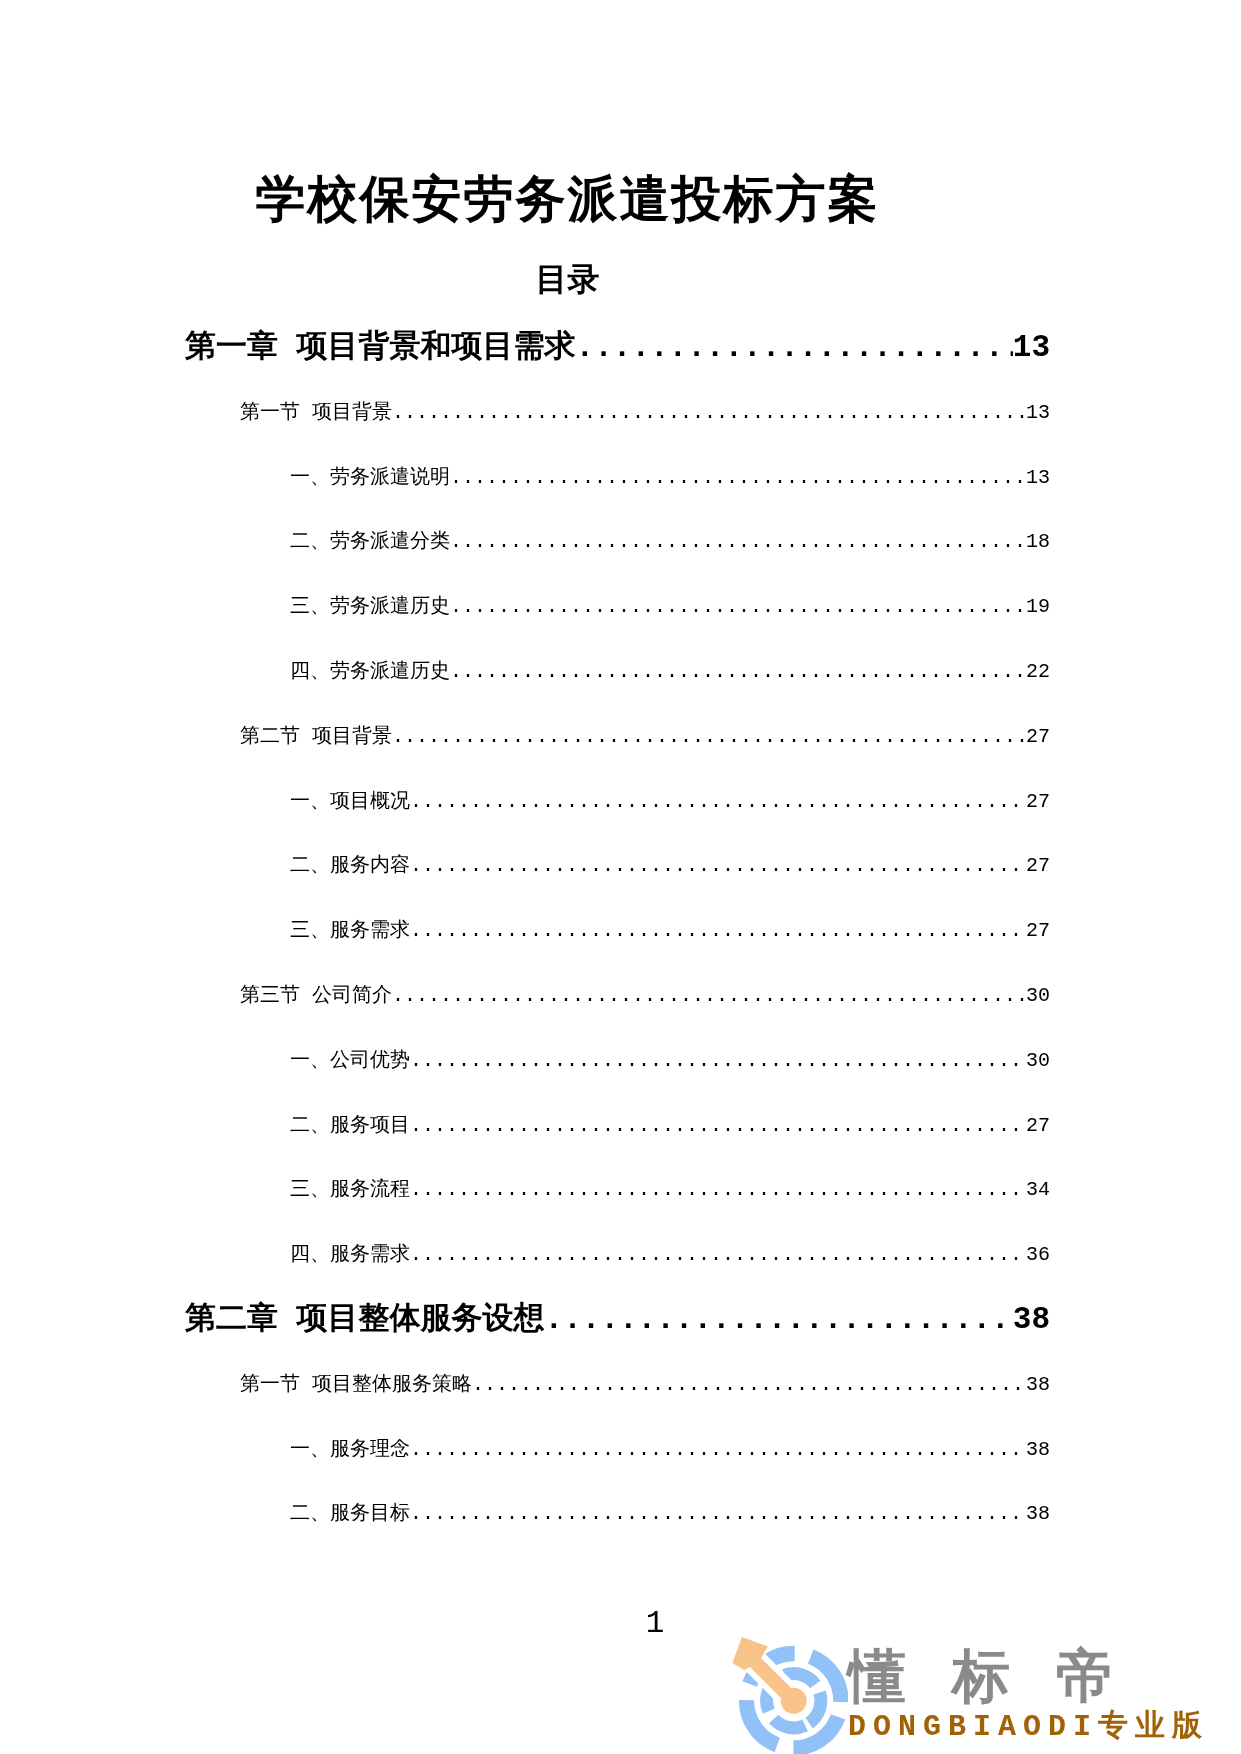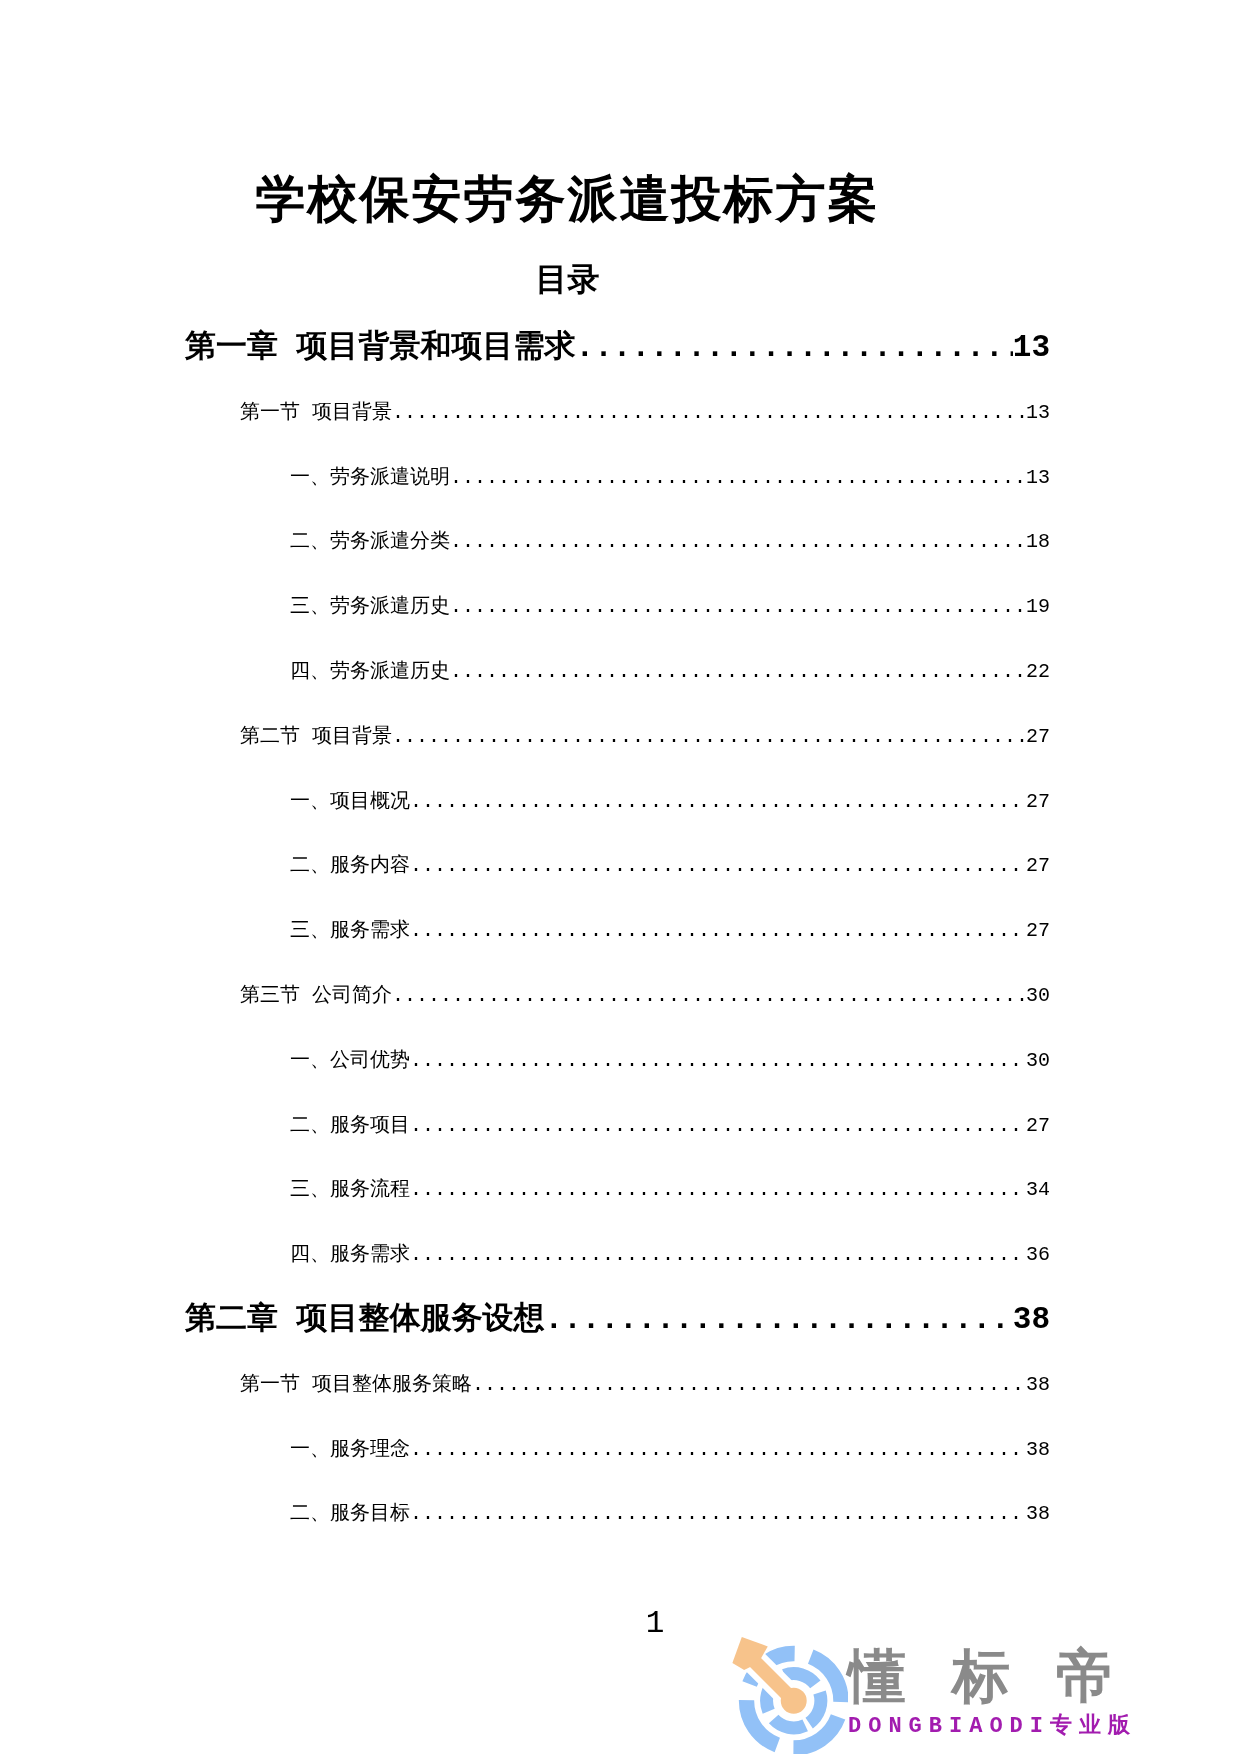--- a/index.html
+++ b/index.html
@@ -88,25 +88,25 @@
   .wm-brand {
     font-size: 58px;
     line-height: 62px;
     font-weight: bold;
     letter-spacing: 46px;
     color: #8a8a8a;
     white-space: nowrap;
     margin-top: 16px;
   }
   .wm-sub {
-    font-size: 22px;
+    font-size: 30px;
     line-height: 26px;
     font-weight: bold;
     letter-spacing: 7px;
-    color: #a21caf;
+    color: #a16207;
     white-space: nowrap;
     margin-top: 2px;
   }
 </style>
 </head>
 <body>
 
 <div class="sheet">
 
   <h1 class="doc-title">学校保安劳务派遣投标方案</h1>

